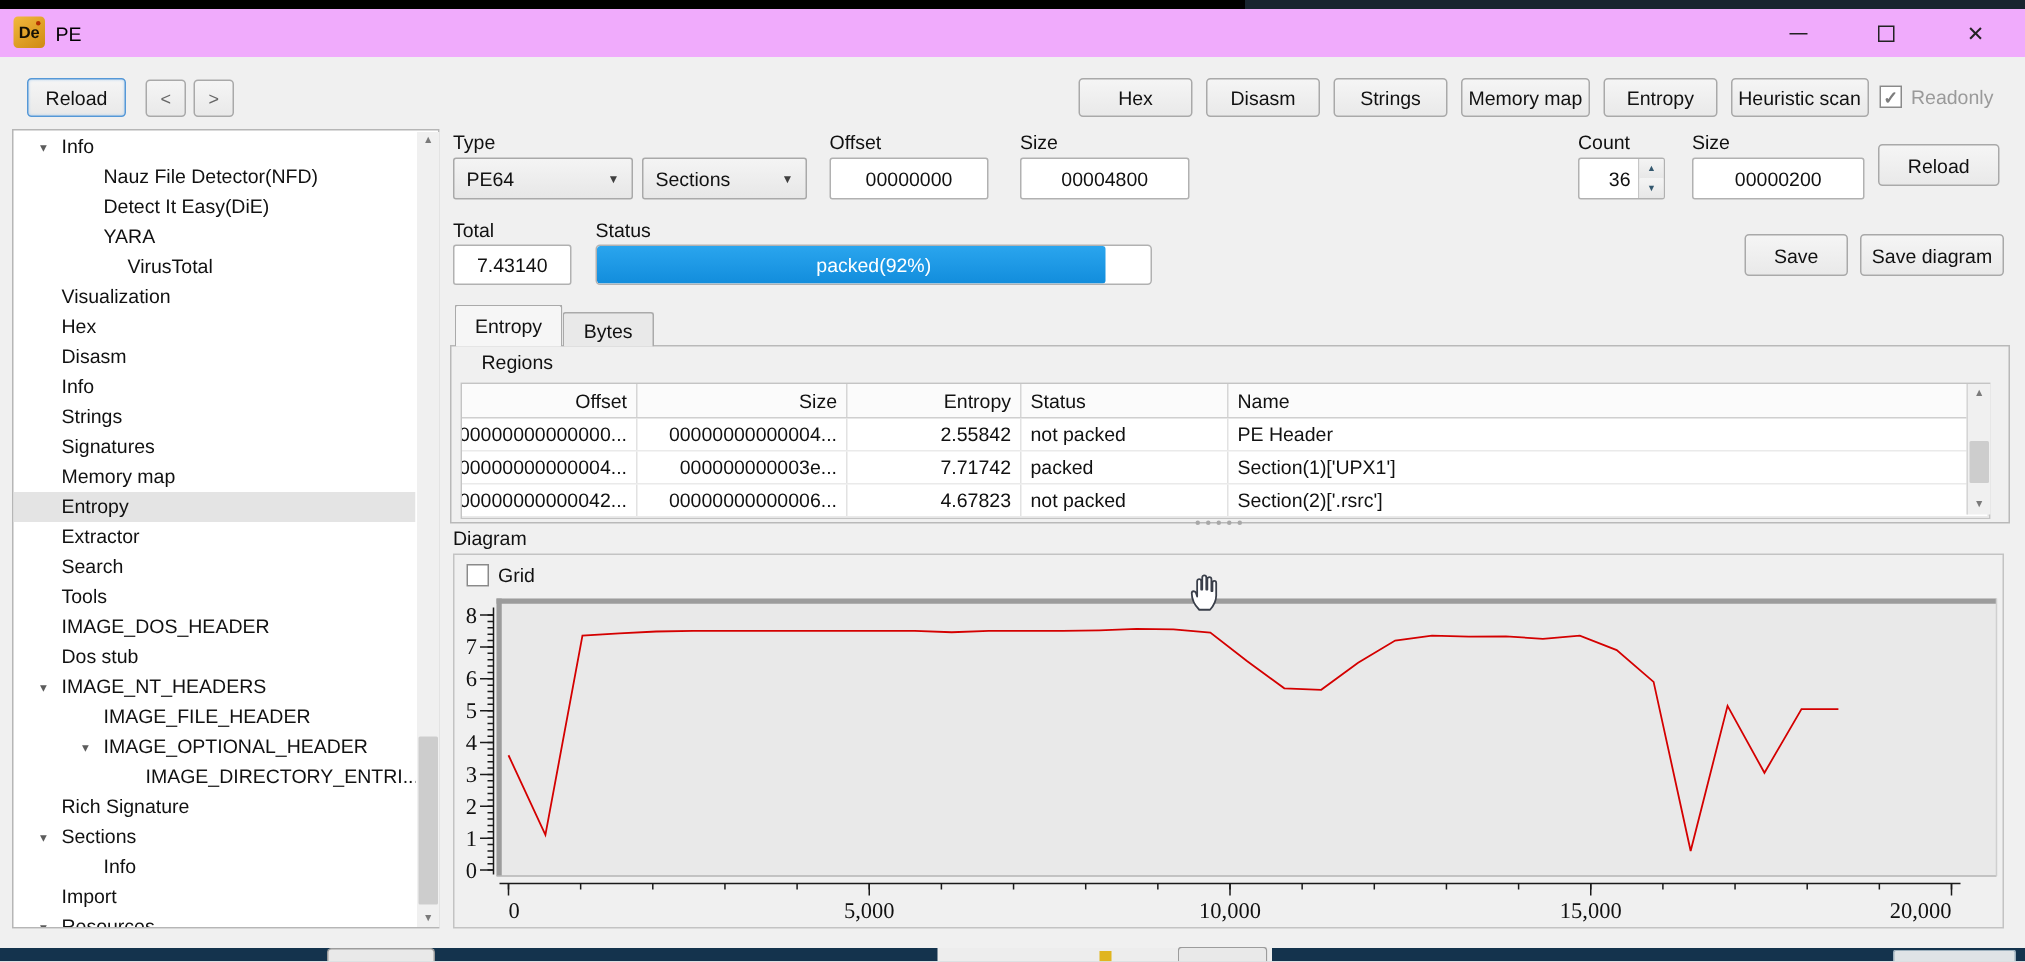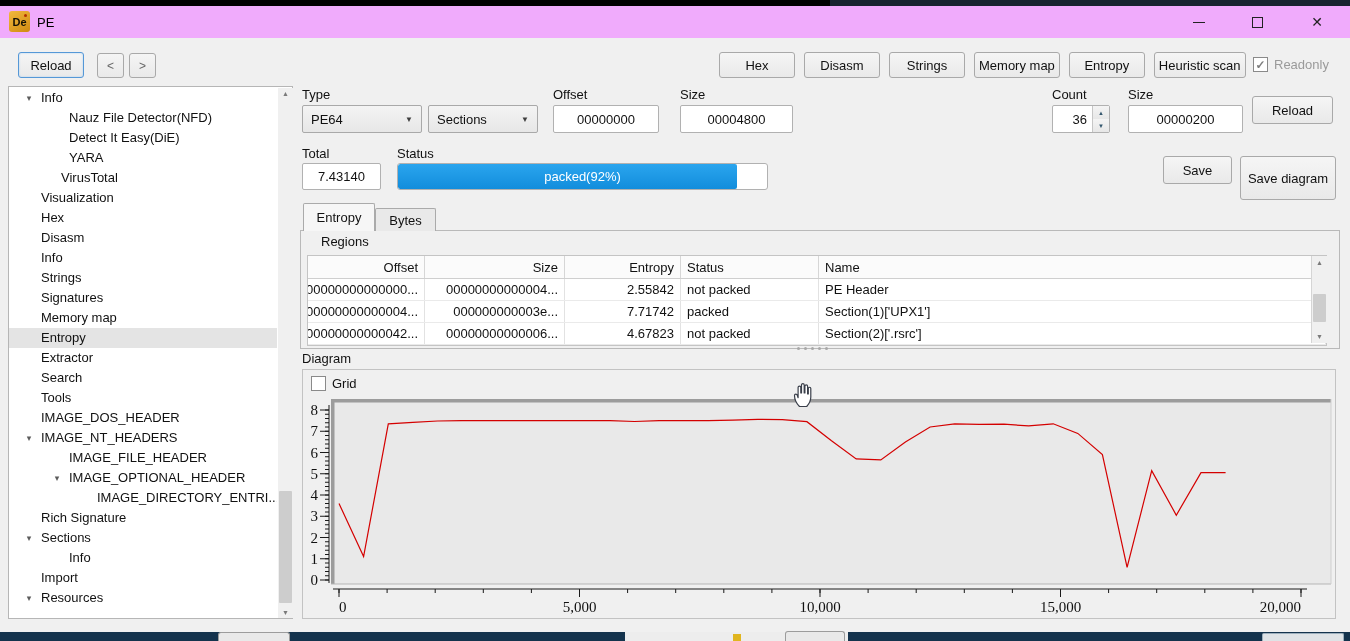--- a/index.html
+++ b/index.html
@@ -140,21 +140,21 @@
           <span>Nauz File Detector(NFD)</span>
         </div>
         <div class="tree-row" style="padding-left: 36px;">
           <span class="tree-arrow"></span>
           <span>Detect It Easy(DiE)</span>
         </div>
         <div class="tree-row" style="padding-left: 36px;">
           <span class="tree-arrow"></span>
           <span>YARA</span>
         </div>
-        <div class="tree-row" style="padding-left: 28px;">
+        <div class="tree-row" style="padding-left: 52px;">
           <span class="tree-arrow"></span>
           <span>VirusTotal</span>
         </div>
         <div class="tree-row" style="padding-left: 8px;">
           <span class="tree-arrow"></span>
           <span>Visualization</span>
         </div>
         <div class="tree-row" style="padding-left: 8px;">
           <span class="tree-arrow"></span>
           <span>Hex</span>
@@ -191,20 +191,24 @@
           <span class="tree-arrow"></span>
           <span>Search</span>
         </div>
         <div class="tree-row" style="padding-left: 8px;">
           <span class="tree-arrow"></span>
           <span>Tools</span>
         </div>
         <div class="tree-row" style="padding-left: 8px;">
           <span class="tree-arrow"></span>
           <span>IMAGE_DOS_HEADER</span>
+        </div>
+        <div class="tree-row" style="padding-left: 8px;">
+          <span class="tree-arrow"></span>
+          <span>Dos stub</span>
         </div>
         <div class="tree-row" style="padding-left: 8px;">
           <span class="tree-arrow">▾</span>
           <span>IMAGE_NT_HEADERS</span>
         </div>
         <div class="tree-row" style="padding-left: 36px;">
           <span class="tree-arrow"></span>
           <span>IMAGE_FILE_HEADER</span>
         </div>
         <div class="tree-row" style="padding-left: 36px;">
@@ -270,21 +274,21 @@
   <div class="btn" style="position:absolute;left:1252px;top:96px;width:81px;height:28px">Reload</div>
 
   <div class="lab" style="left:302px;top:146px">Total</div>
   <div class="field" style="left:302px;top:163px;width:79px;height:27px">7.43140</div>
   <div class="lab" style="left:397px;top:146px">Status</div>
   <div class="progress" style="left:397px;top:163px;width:371px;height:27px">
     <div class="progress-fill" id="progress-fill" style="width: 92%;"></div>
     <div class="progress-text">packed(92%)</div>
   </div>
   <div class="btn" style="position:absolute;left:1163px;top:156px;width:69px;height:28px">Save</div>
-  <div class="btn" style="position:absolute;left:1240px;top:156px;width:96px;height:44px">Save diagram</div>
+  <div class="btn" style="position:absolute;left:1240px;top:156px;width:96px;height:28px">Save diagram</div>
 
   <div class="pane" style="left:300px;top:230px;width:1040px;height:119px"></div>
   <div class="tab active" style="left:303px;top:203px;width:72px;height:28px">Entropy</div>
   <div class="tab inactive" style="left:375px;top:208px;width:61px;height:23px">Bytes</div>
   <div class="lab" style="left:321px;top:234px">Regions</div>
 
   <div class="rtable">
     <div class="trow head" id="thead">
         <div class="tcell r">Offset</div>
         <div class="tcell r">Size</div>

